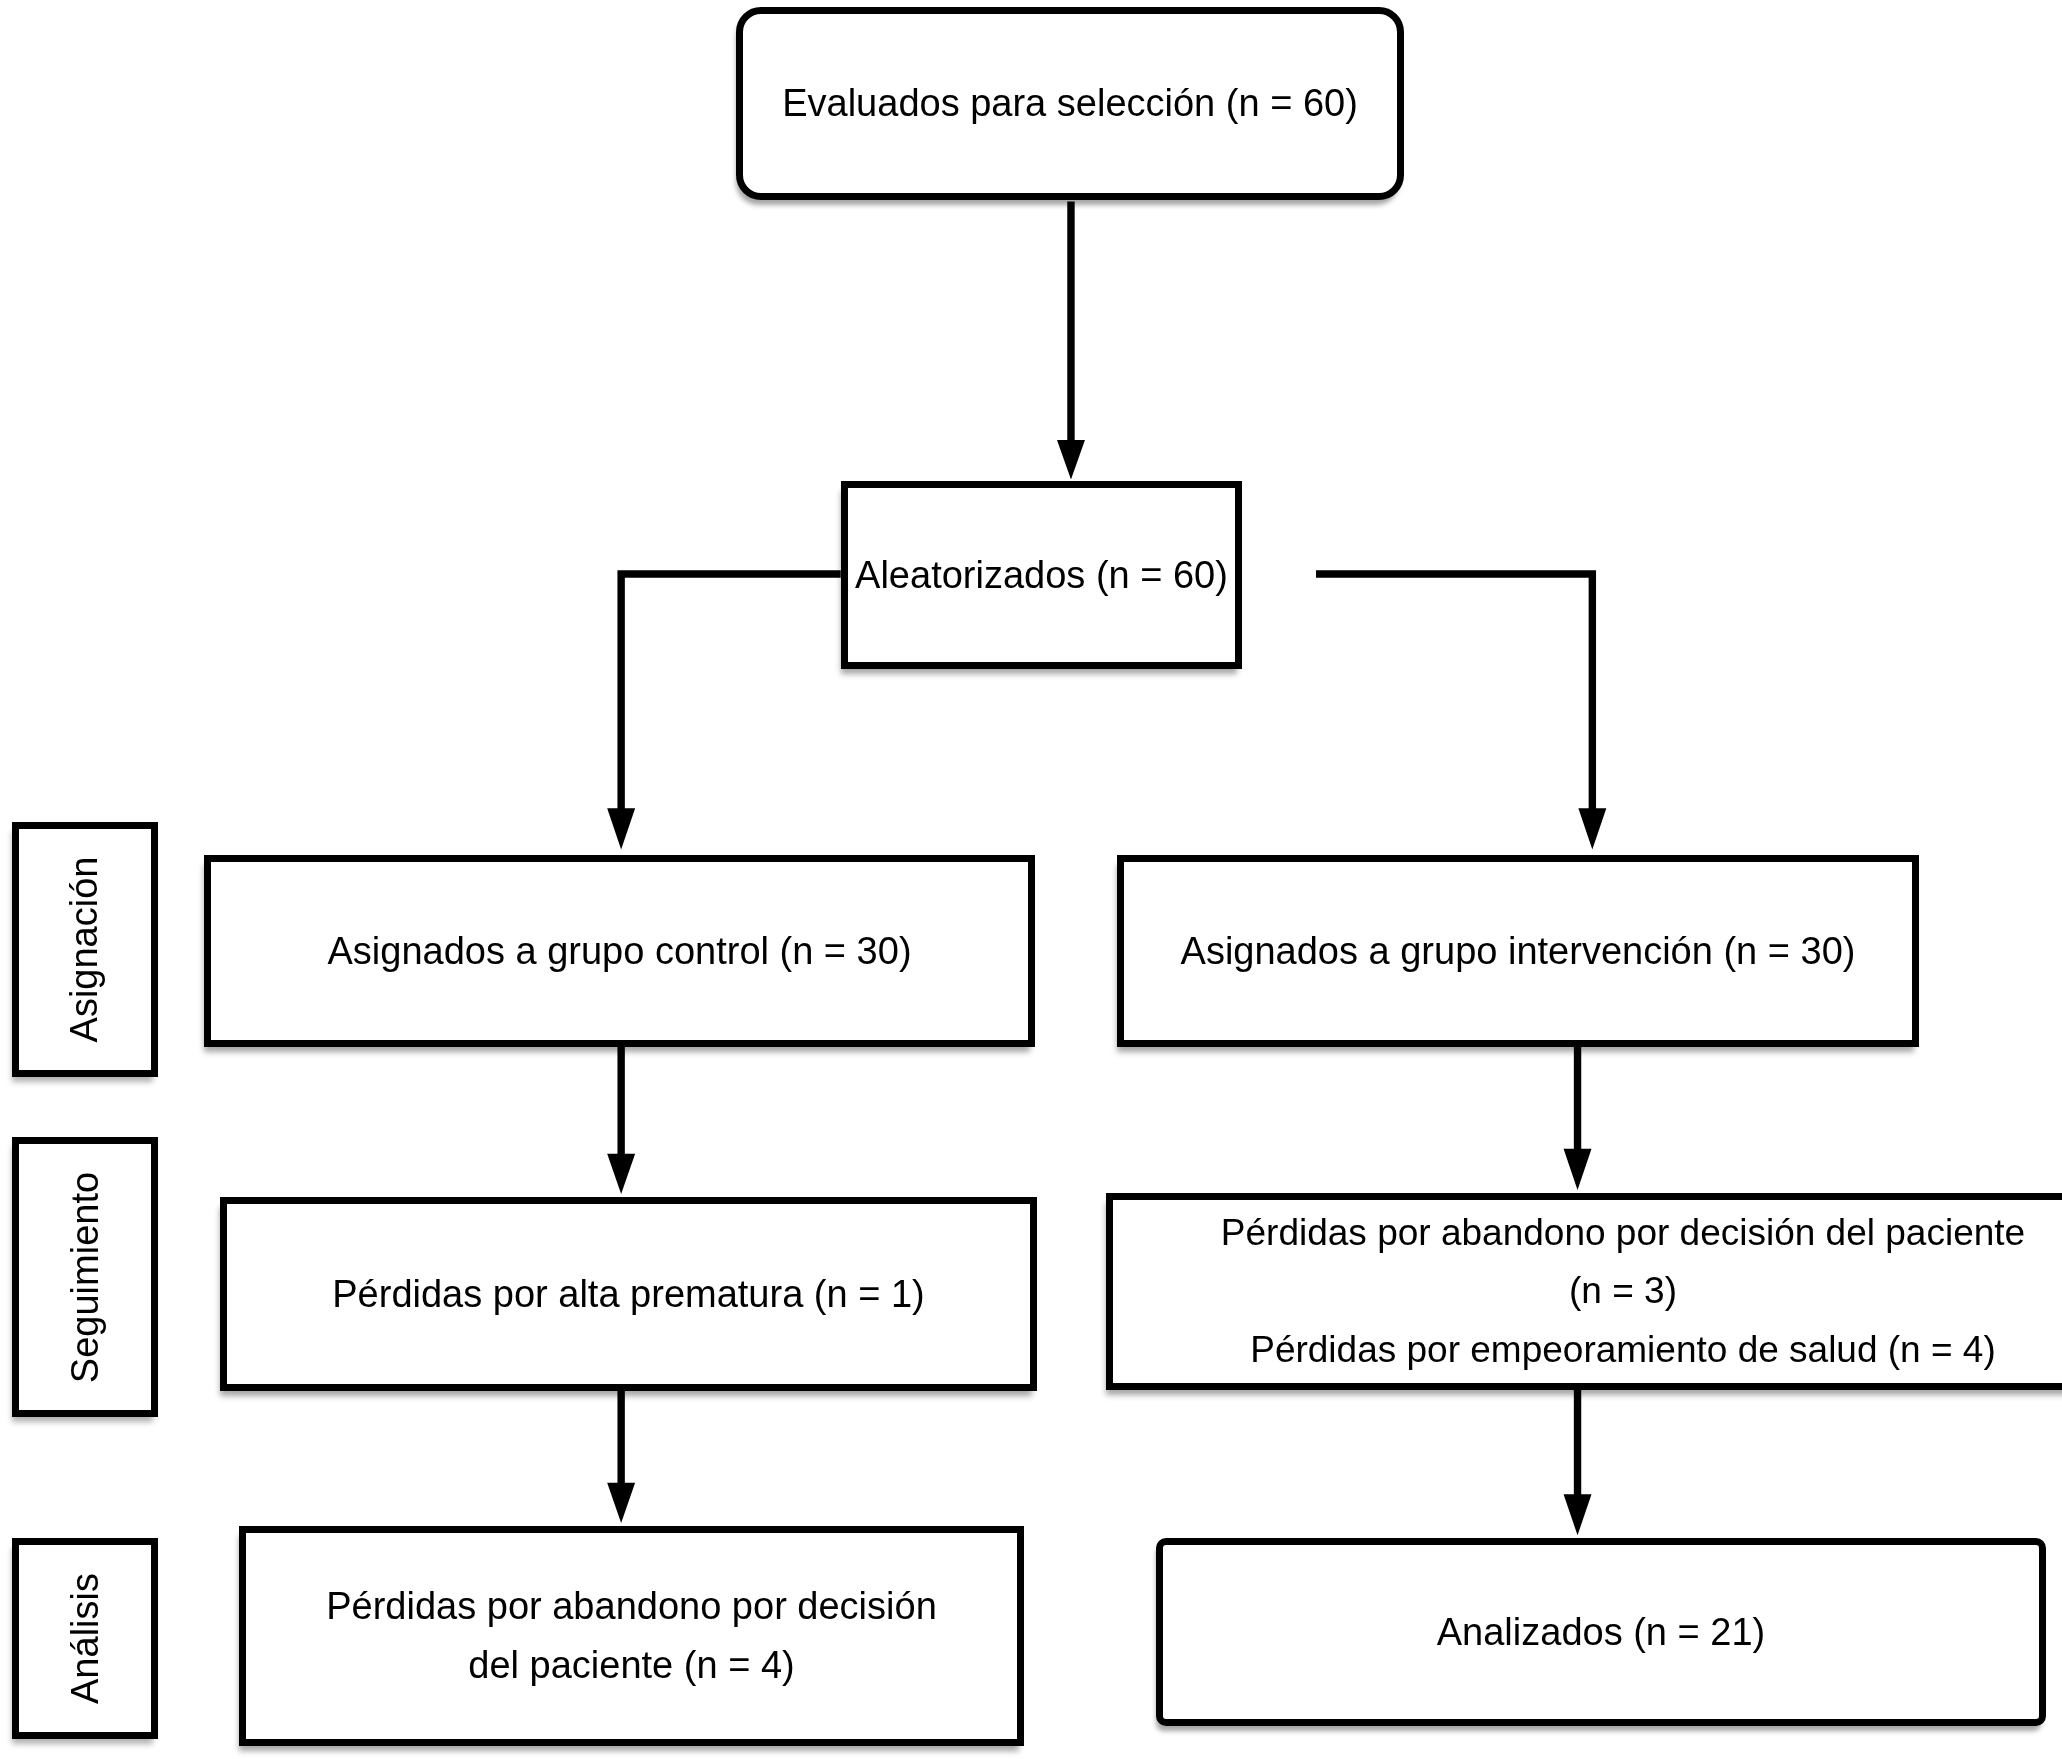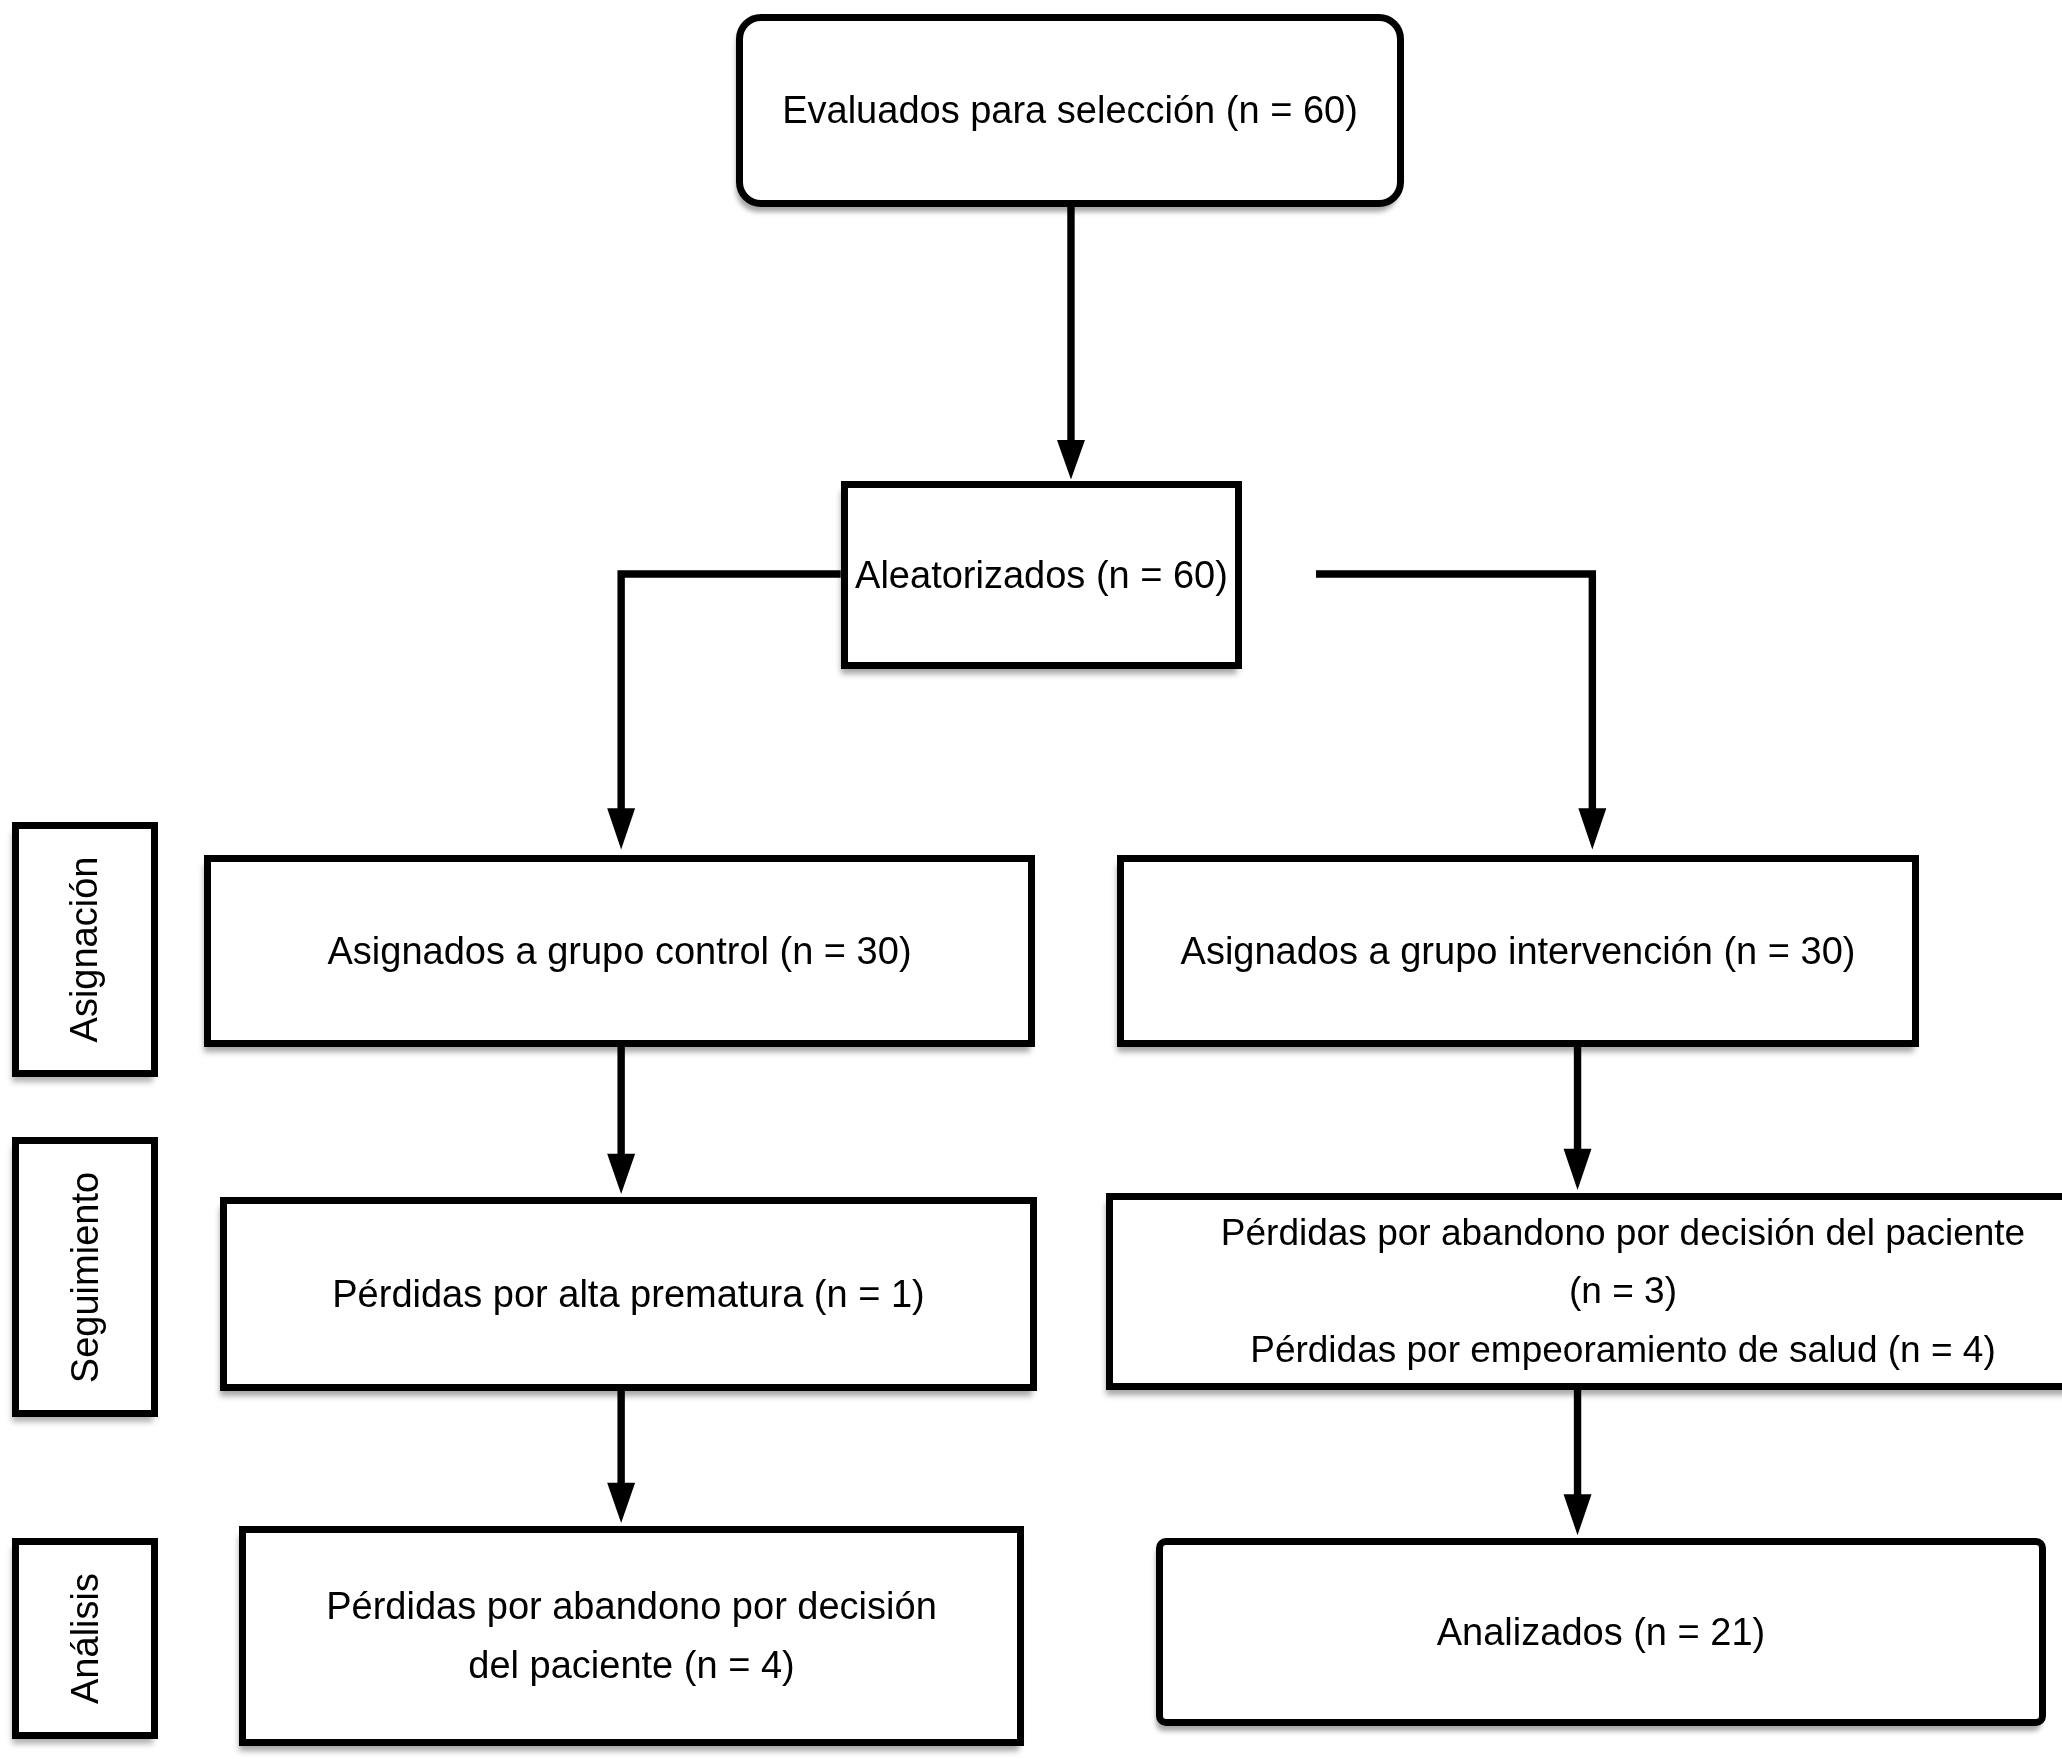--- a/index.html
+++ b/index.html
@@ -98,21 +98,21 @@
         <polygon points="738,1803 772,1803 755,1852" fill="#000000" stroke="none"></polygon>
       </g>
 
       <g>
         <line x1="1918" y1="1688" x2="1918" y2="1822"></line>
         <polygon points="1901,1817 1935,1817 1918,1867" fill="#000000" stroke="none"></polygon>
       </g>
     </g>
   </svg>
 
-  <div class="box rounded" style="left:736px; top:14px; width:668px; height:193px;">
+  <div class="box rounded" style="left:736px; top:7px; width:668px; height:193px;">
     <span class="ln">Evaluados para selección (n = 60)</span>
   </div>
 
   <div class="box" style="left:841px; top:481px; width:401px; height:188px;">
     <span class="ln">Aleatorizados (n = 60)</span>
   </div>
 
   <div class="box" style="left:204px; top:855px; width:831px; height:192px;">
     <span class="ln">Asignados a grupo control (n = 30)</span>
   </div>

